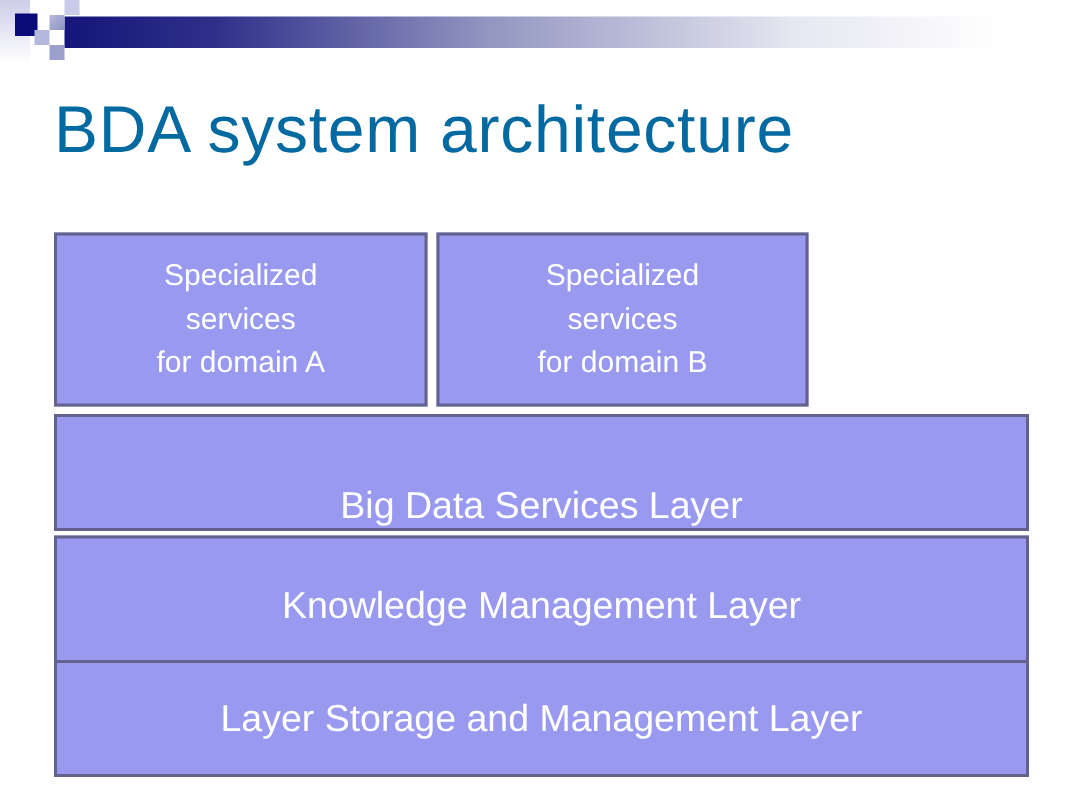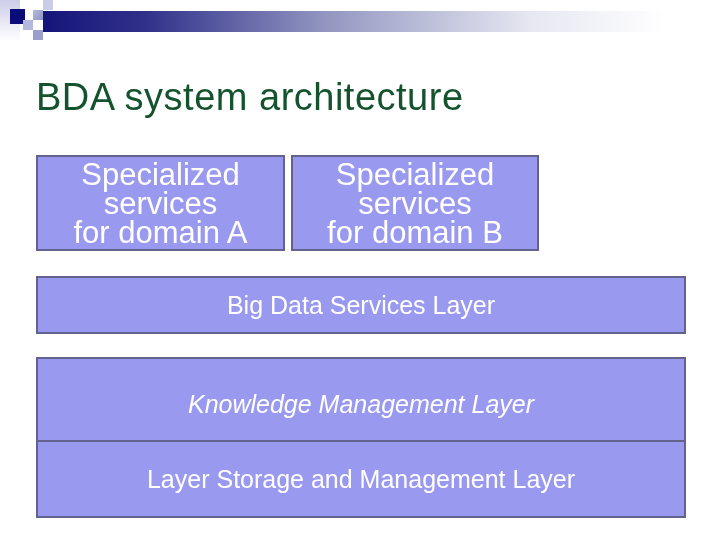--- a/index.html
+++ b/index.html
@@ -43,57 +43,57 @@
     background: #9aa0cb;
   }
   .deco-bar {
     left: 43px; top: 11px; width: 677px; height: 21px;
     background: linear-gradient(90deg, #15157a 0%, #30308a 15%, #9397c1 42%, #e6e7f1 72%, #ffffff 92%);
   }
   
   .slide-title {
     position: absolute;
     left: 36px;
-    top: 76px;
-    font-size: 38px;
+    top: 62px;
+    font-size: 44px;
     line-height: 1.15;
-    color: #14532d;
+    color: #0369a1;
     letter-spacing: 0.5px;
     white-space: nowrap;
   }
   
   .dbox {
     position: absolute;
     box-sizing: border-box;
     background: #9999f0;
     border: 2px solid #62628c;
     display: flex;
     align-items: center;
     justify-content: center;
     text-align: center;
     color: #ffffff;
   }
   .domain-box {
     top: 155px;
-    height: 96px;
-    font-size: 31px;
+    height: 116px;
+    font-size: 20px;
     line-height: 29px;
   }
   .domain-box .box-label {
     white-space: pre-line;
   }
   .domain-box-a { left: 36px; width: 249px; }
   .domain-box-b { left: 291px; width: 248px; }
   .layer-box {
     left: 36px;
     width: 650px;
     font-size: 25px;
   }
-  .layer-1 { top: 276px; height: 58px; }
-  .layer-2 { top: 357px; height: 94px; font-style: italic; }
+  .layer-1 { top: 276px; height: 78px; align-items: flex-end; }
+  .layer-2 { top: 357px; height: 94px; }
   .layer-3 { top: 440px; height: 78px; }
 </style>
 </head>
 <body>
 
 <div class="deco deco-strip"></div>
 <div class="deco deco-bar"></div>
 <div class="deco deco-navy-square"></div>
 <div class="deco deco-sq-top"></div>
 <div class="deco deco-sq-mid"></div>

